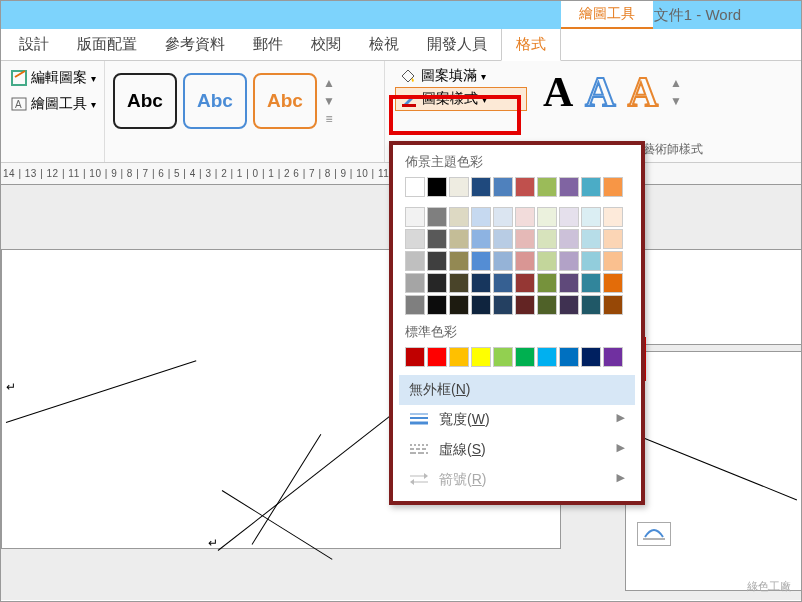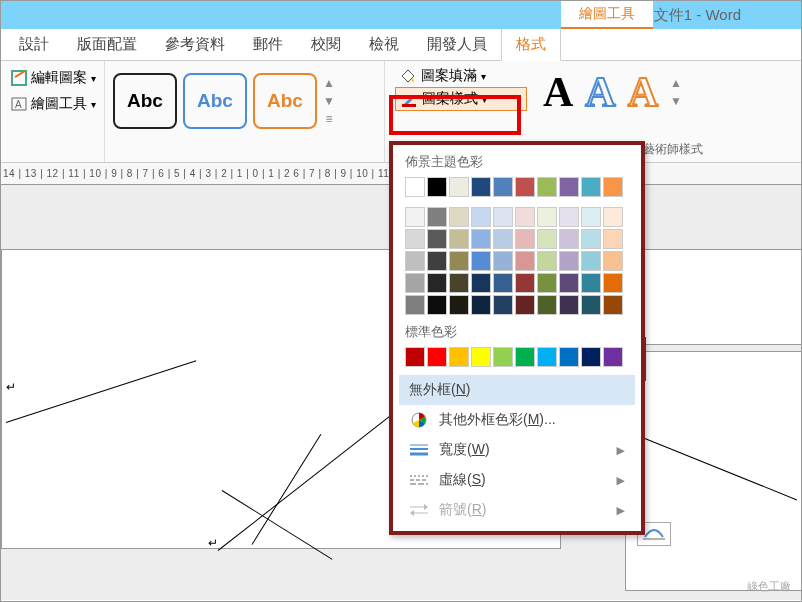--- a/index.html
+++ b/index.html
@@ -34,21 +34,21 @@
 .page2 { left: 628px; width: 200px; height: 96px; }
 .page2b { left: 624px; top: 166px; width: 200px; height: 240px; }
 .diag { position: absolute; background: #000; height: 1px; transform-origin: left center; }
 .icon-box { position: absolute; right: 130px; bottom: 54px; width: 34px; height: 24px; border: 1px solid #aaa; display: flex; align-items: center; justify-content: center; font-size: 14px; background:#fff; }
 .watermark { position: absolute; right: 10px; bottom: 6px; font-size: 11px; color: #aaa; }
 .dropdown { position: absolute; left: 388px; top: 140px; width: 256px; background: #fff; border: 4px solid #7f1d1d; box-shadow: 2px 3px 6px rgba(0,0,0,0.25); z-index: 50; padding: 6px; }
 .dd-title { font-size: 13px; color: #666; padding: 2px 6px 4px 6px; }
 .swatch-grid { display: grid; grid-template-columns: repeat(10, 20px); gap: 2px; padding: 2px 6px 6px 6px; }
 .sw { width: 20px; height: 20px; border: 1px solid #ccc; }
 .std-row { display: grid; grid-template-columns: repeat(10, 20px); gap: 2px; padding: 2px 6px 8px 6px; }
-.dd-item { display: flex; align-items: center; gap: 10px; padding: 6px 10px; font-size: 14px; color: #444; }
+.dd-item { display: flex; align-items: flex-start; gap: 10px; padding: 6px 10px; font-size: 14px; color: #444; }
 .dd-item.disabled { color: #aaa; }
 .dd-item .arrow-r { margin-left: auto; font-size: 11px; color: #888; }
 .dd-icon { width: 20px; height: 16px; display: flex; align-items: center; justify-content: center; }
 .dd-item.hl { background: #d7e7f6; }
 .u { text-decoration: underline; }
 </style>
 </head>
 <body>
 
 <div class="titlebar">
@@ -238,32 +238,20 @@
       <div class="sw" style="background: rgb(0, 176, 240);"></div>
       <div class="sw" style="background: rgb(0, 112, 192);"></div>
       <div class="sw" style="background: rgb(0, 32, 96);"></div>
       <div class="sw" style="background: rgb(112, 48, 160);"></div>
     </div>
   <div class="dd-item hl">
     <span><span>無外框(<span class="u">N</span>)</span></span>
   </div>
   <div class="dd-item">
     <span class="dd-icon">
-      <svg width="16" height="16">
-          <circle cx="8" cy="8" r="7" fill="none" stroke="#888"></circle>
-          <path d="M8 8 L8 1 A7 7 0 0 1 14 5 Z" fill="#c00"></path>
-          <path d="M8 8 L14 5 A7 7 0 0 1 14 11 Z" fill="#0a0"></path>
-          <path d="M8 8 L14 11 A7 7 0 0 1 8 15 Z" fill="#06c"></path>
-          <path d="M8 8 L8 15 A7 7 0 0 1 2 11 Z" fill="#fc0"></path>
-        </svg>
-    </span>
-    <span>其他外框色彩(<span class="u">M</span>)...</span>
-  </div>
-  <div class="dd-item">
-    <span class="dd-icon">
       <svg width="18" height="14">
           <line x1="0" y1="2" x2="18" y2="2" stroke="#4a8cd6" stroke-width="1"></line>
           <line x1="0" y1="6" x2="18" y2="6" stroke="#4a8cd6" stroke-width="2"></line>
           <line x1="0" y1="11" x2="18" y2="11" stroke="#4a8cd6" stroke-width="3"></line>
         </svg>
     </span>
     <span>寬度(<span class="u">W</span>)</span>
     <span class="arrow-r">▶</span>
   </div>
   <div class="dd-item">

